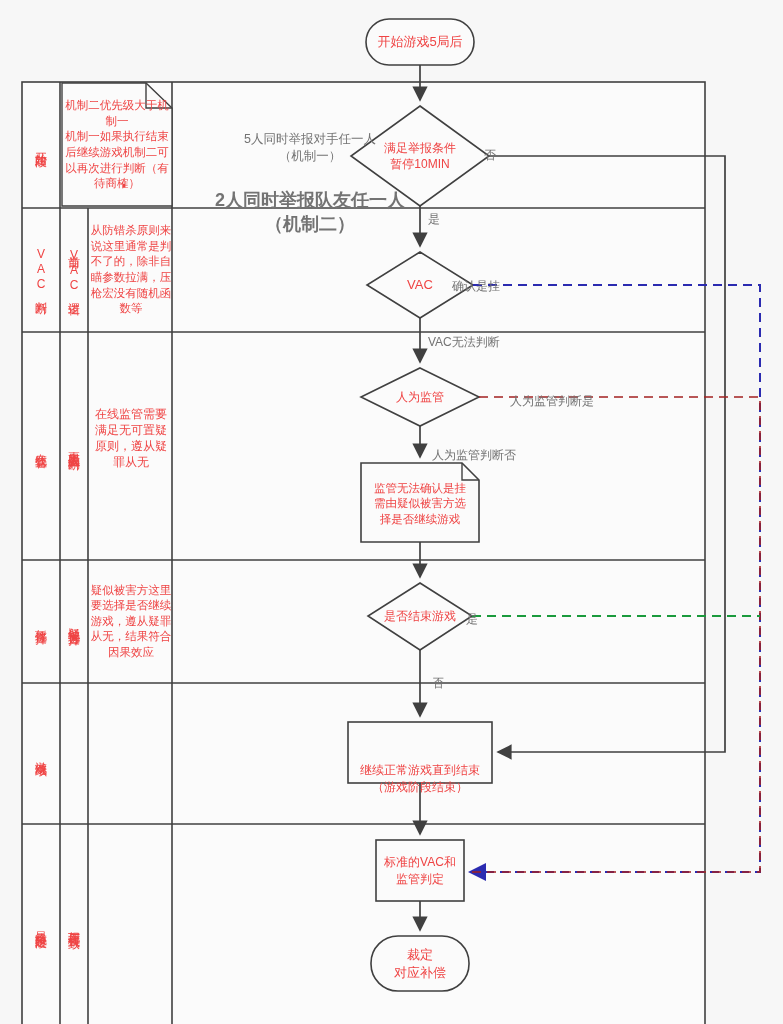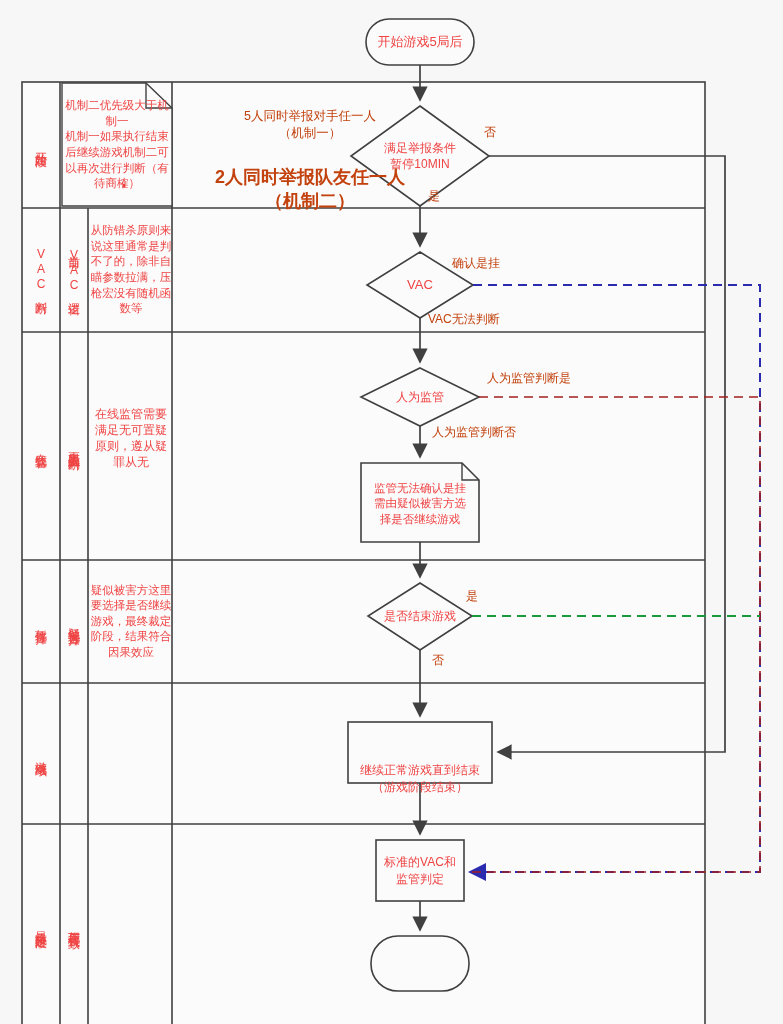--- a/index.html
+++ b/index.html
@@ -1,19 +1,19 @@
 <!DOCTYPE html>
 <html><head>
 <meta charset="utf-8">
 <style>
   html,body{margin:0;padding:0;background:#f7f7f7;}
   body{font-family:"Liberation Sans","DejaVu Sans",sans-serif;}
   #stage{position:relative;width:783px;height:1024px;background:#f7f7f7;overflow:hidden;}
   #svg{position:absolute;left:0;top:0;width:783px;height:1024px;}
-  .lbl{position:absolute;color:#c2410c;text-align:center;line-height:1.35;}
+  .lbl{position:absolute;color:#737373;text-align:center;line-height:1.35;margin-top:23px;}
   .vert{writing-mode:vertical-rl;text-orientation:upright;letter-spacing:1px;}
   .nodetext{position:absolute;display:flex;align-items:center;justify-content:center;
             text-align:center;color:#ef4444;line-height:1.35;pointer-events:none;}
 </style>
 </head>
 <body>
 
 <div id="stage">
 
   <svg id="svg" viewBox="0 0 783 1024">
@@ -118,43 +118,45 @@
 
   <div class="nodetext vert" style="left:60px;top:208px;width:28px;height:124px;font-size:12px;">当前VAC逻辑</div>
   <div class="nodetext vert" style="left:60px;top:332px;width:28px;height:228px;font-size:12px;">更高段位人工判断</div>
   <div class="nodetext vert" style="left:60px;top:560px;width:28px;height:123px;font-size:12px;">疑似被害方选择</div>
   <div class="nodetext vert" style="left:60px;top:824px;width:28px;height:202px;font-size:12px;">与现有模式一致</div>
 
   <div class="nodetext" style="left:64px;top:86px;width:106px;height:118px;font-size:11.5px;white-space:pre-line;">机制二优先级大于机制一
 机制一如果执行结束后继续游戏机制二可以再次进行判断（有待商榷）</div>
   <div class="nodetext" style="left:90px;top:210px;width:82px;height:120px;font-size:11.5px;white-space:pre-line;">从防错杀原则来说这里通常是判不了的，除非自瞄参数拉满，压枪宏没有随机函数等</div>
   <div class="nodetext" style="left:90px;top:334px;width:82px;height:208px;font-size:12px;white-space:pre-line;">在线监管需要满足无可置疑原则，遵从疑罪从无</div>
-  <div class="nodetext" style="left:90px;top:562px;width:82px;height:119px;font-size:11.5px;white-space:pre-line;">疑似被害方这里要选择是否继续游戏，最终裁定阶段，结果符合因果效应</div>
+  <div class="nodetext" style="left:90px;top:562px;width:82px;height:119px;font-size:11.5px;white-space:pre-line;">疑似被害方这里要选择是否继续游戏，遵从疑罪从无，结果符合因果效应</div>
 
   <div class="nodetext" style="left:366px;top:19px;width:108px;height:46px;font-size:13px;white-space:pre-line;">开始游戏5局后</div>
   <div class="nodetext" style="left:360px;top:132px;width:120px;height:48px;font-size:12px;white-space:pre-line;">满足举报条件
 暂停10MIN</div>
   <div class="nodetext" style="left:380px;top:270px;width:80px;height:30px;font-size:13px;">VAC</div>
   <div class="nodetext" style="left:376px;top:383px;width:88px;height:28px;font-size:12px;">人为监管</div>
   <div class="nodetext" style="left:363px;top:469px;width:114px;height:70px;font-size:11.5px;white-space:pre-line;">监管无法确认是挂
 需由疑似被害方选
 择是否继续游戏</div>
   <div class="nodetext" style="left:366px;top:603px;width:108px;height:26px;font-size:12px;">是否结束游戏</div>
   <div class="nodetext" style="left:348px;top:748px;width:144px;height:61px;font-size:12px;white-space:pre-line;">继续正常游戏直到结束
 （游戏阶段结束）</div>
   <div class="nodetext" style="left:372px;top:840px;width:96px;height:61px;font-size:12px;white-space:pre-line;">标准的VAC和
 监管判定</div>
+  <div class="nodetext" style="left:371px;top:936px;width:98px;height:55px;font-size:13px;white-space:pre-line;">裁定
+对应补偿</div>
 
   <div class="lbl" style="left:200px;top:108px;width:220px;font-size:12.5px;white-space:pre-line;">5人同时举报对手任一人
 （机制一）</div>
   <div class="lbl" style="left:200px;top:165px;width:220px;font-size:18px;white-space:pre-line;font-weight:bold;">2人同时举报队友任一人
 （机制二）</div>
 
   <div class="lbl" style="left:484px;top:124px;width:40px;font-size:12px;text-align:left;">否</div>
   <div class="lbl" style="left:428px;top:188px;width:40px;font-size:12px;text-align:left;">是</div>
   <div class="lbl" style="left:452px;top:255px;width:90px;font-size:12px;text-align:left;">确认是挂</div>
   <div class="lbl" style="left:428px;top:311px;width:120px;font-size:12px;text-align:left;">VAC无法判断</div>
-  <div class="lbl" style="left:464px;top:370px;width:130px;font-size:12px;text-align:center;">人为监管判断是</div>
+  <div class="lbl" style="left:464px;top:370px;width:130px;font-size:12px;text-align:right;">人为监管判断是</div>
   <div class="lbl" style="left:432px;top:424px;width:130px;font-size:12px;text-align:left;">人为监管判断否</div>
   <div class="lbl" style="left:466px;top:588px;width:40px;font-size:12px;text-align:left;">是</div>
   <div class="lbl" style="left:432px;top:652px;width:40px;font-size:12px;text-align:left;">否</div>
 
 </div>
 
 </body></html>

